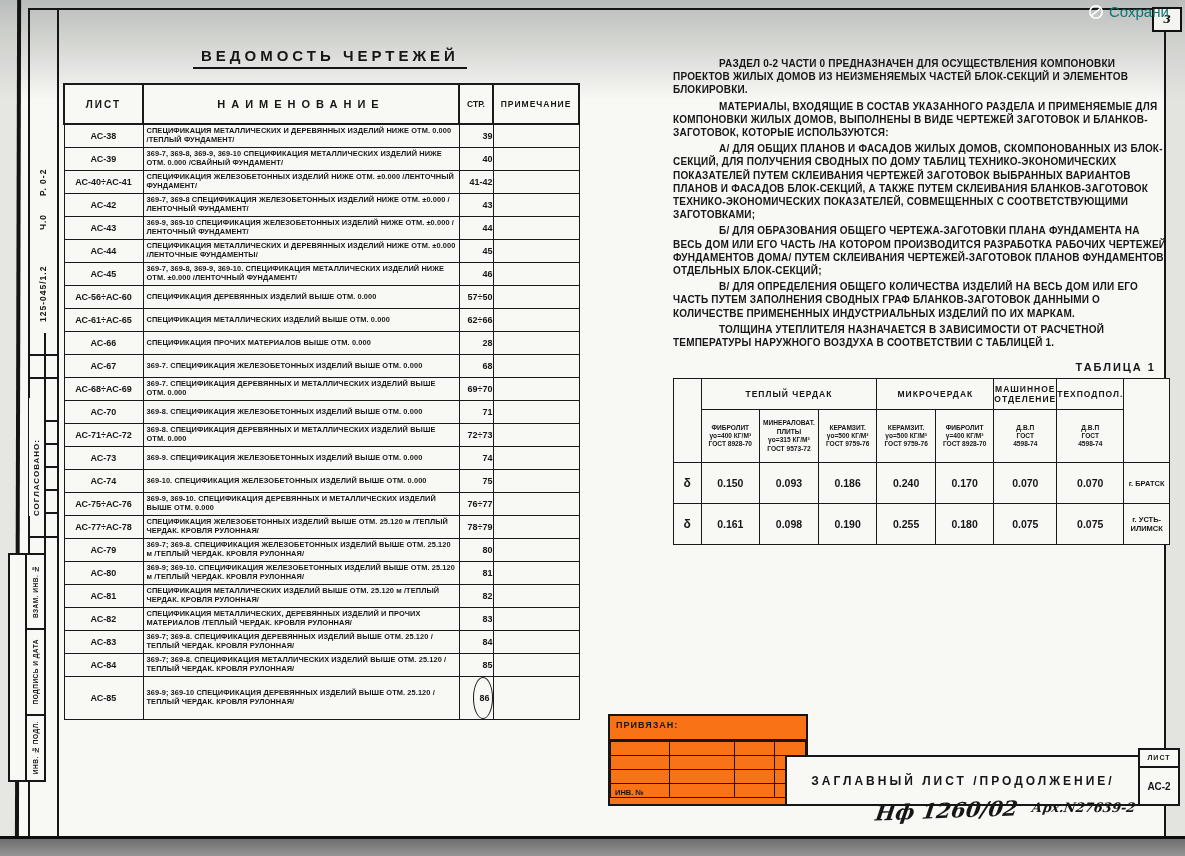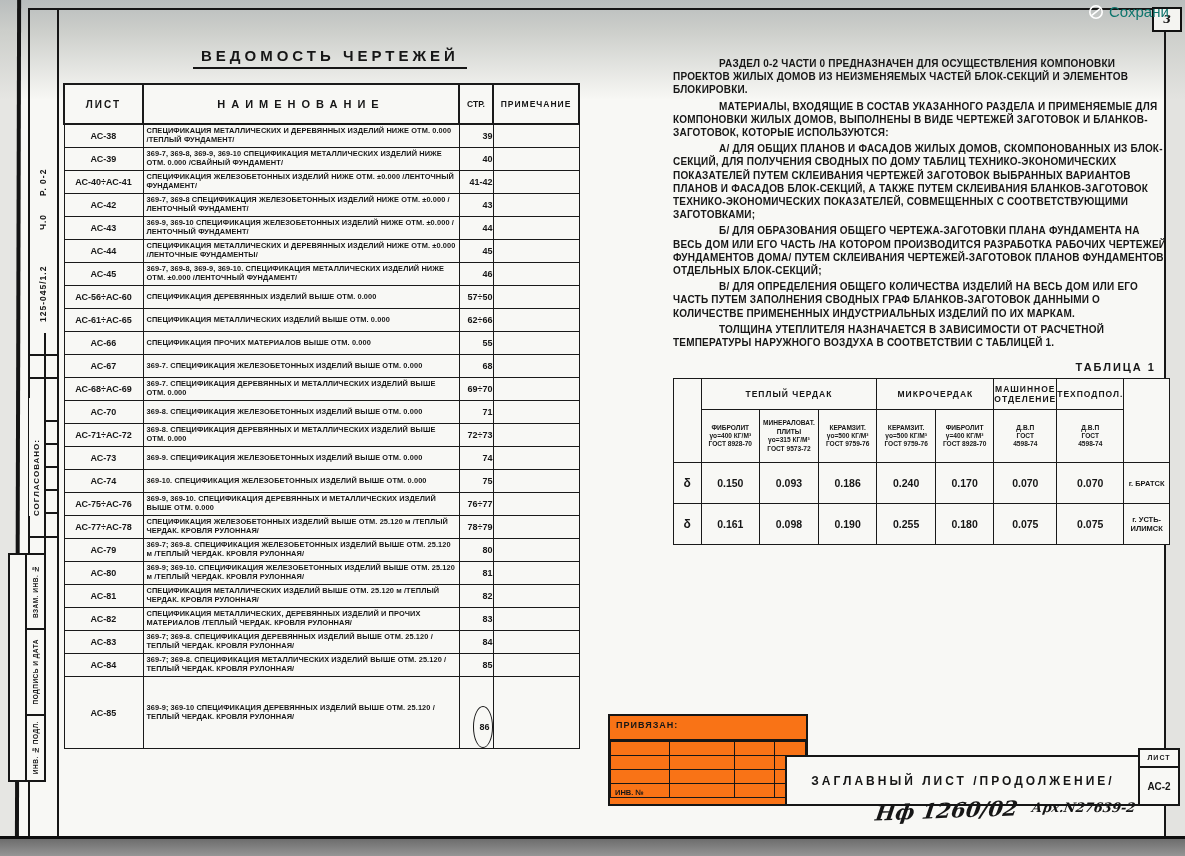--- a/index.html
+++ b/index.html
@@ -39,21 +39,21 @@
   table.dl th{font-weight:bold;}
   .dl .h-sheet{width:77px;font-size:10px;letter-spacing:2px;}
   .dl .h-name{width:314px;font-size:11px;letter-spacing:6px;}
   .dl .h-page{width:32px;font-size:8.5px;}
   .dl .h-note{width:84px;font-size:8.5px;letter-spacing:1px;}
   .dl thead th{height:38px;border-width:2px;}
   .dl tbody td{height:20px;}
   .c-sheet{text-align:center;font-size:9px;font-weight:bold;white-space:nowrap;}
   .c-name{font-size:7.4px;font-weight:bold;line-height:8.8px;padding:1px 3px !important;text-align:left;letter-spacing:0.1px;}
   .c-page{text-align:right;font-size:9px;font-weight:bold;}
-  .circled{display:inline-block;border:1.4px solid #161616;border-radius:50%;padding:15px 2px;min-width:14px;margin-top:29px;}
+  .circled{display:inline-block;border:1.4px solid #161616;border-radius:50%;padding:15px 2px;min-width:14px;}
   
   .rightcol{position:absolute;left:673px;top:57px;width:497px;z-index:4;}
   .para{margin:0 0 3px 0;font-size:10px;line-height:13.2px;font-weight:bold;text-indent:46px;letter-spacing:0.2px;text-align:left;}
   .t1-caption{text-align:right;padding-right:14px;margin-top:12px;font-size:11px;font-weight:bold;letter-spacing:2px;}
   table.t1{border-collapse:collapse;margin-top:5px;table-layout:fixed;background:#f8f8f5;}
   table.t1 td,table.t1 th{border:1.8px solid #1a1a1a;padding:0;vertical-align:middle;text-align:center;}
   .t1 .col-lbl{width:28px;}
   .t1 .col-v{width:59px;}
   .t1 .col-city{width:46px;}
   .t1 .grp{height:30px;font-size:8.5px;font-weight:bold;letter-spacing:1px;white-space:pre-line;line-height:10px;}
@@ -201,21 +201,21 @@
   <tr>
     <td class="c-sheet">АС-61÷АС-65</td>
     <td class="c-name">СПЕЦИФИКАЦИЯ МЕТАЛЛИЧЕСКИХ ИЗДЕЛИЙ ВЫШЕ ОТМ. 0.000</td>
     <td class="c-page"><span>62÷66</span></td>
     <td class="c-note"></td>
   </tr>
 
   <tr>
     <td class="c-sheet">АС-66</td>
     <td class="c-name">СПЕЦИФИКАЦИЯ ПРОЧИХ МАТЕРИАЛОВ ВЫШЕ ОТМ. 0.000</td>
-    <td class="c-page"><span>55</span></td>
+    <td class="c-page"><span>28</span></td>
     <td class="c-note"></td>
   </tr>
 
   <tr>
     <td class="c-sheet">АС-67</td>
     <td class="c-name">369-7. СПЕЦИФИКАЦИЯ ЖЕЛЕЗОБЕТОННЫХ ИЗДЕЛИЙ ВЫШЕ ОТМ. 0.000</td>
     <td class="c-page"><span>68</span></td>
     <td class="c-note"></td>
   </tr>
 

